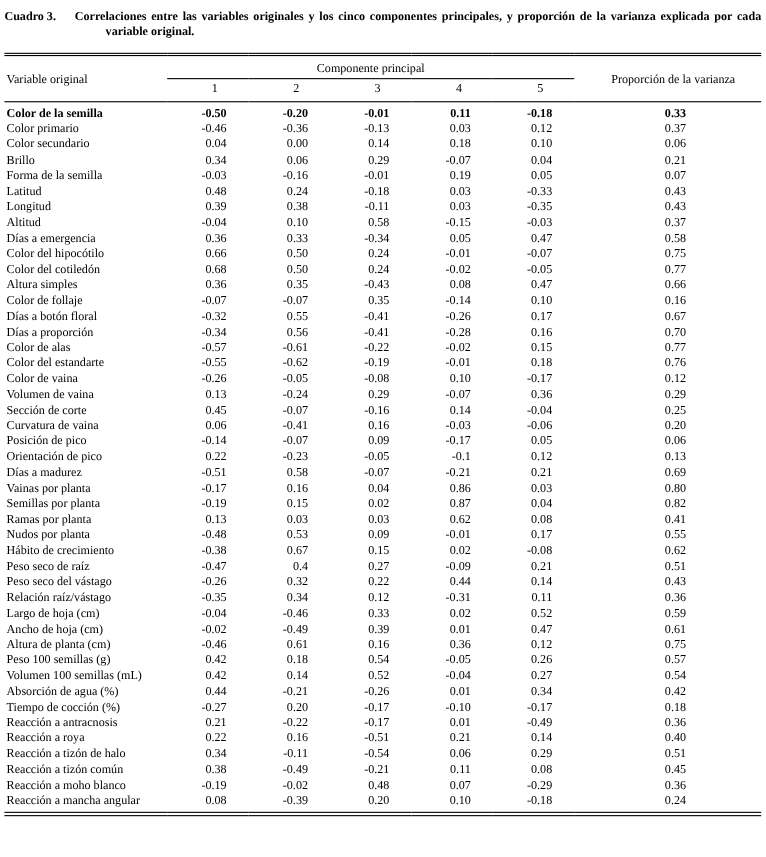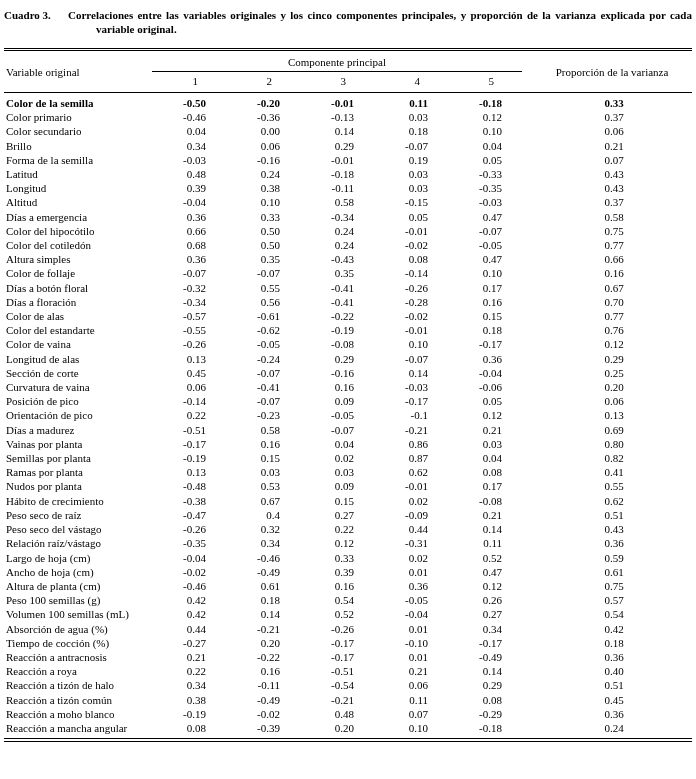--- a/index.html
+++ b/index.html
@@ -224,21 +224,21 @@
         <tr>
           <td class="var">Días a botón floral</td>
           <td class="num">-0.32</td>
           <td class="num">0.55</td>
           <td class="num">-0.41</td>
           <td class="num">-0.26</td>
           <td class="num">0.17</td>
           <td class="prop">0.67</td>
         </tr>
         <tr>
-          <td class="var">Días a floración</td>
+          <td class="var">Días a proporción</td>
           <td class="num">-0.34</td>
           <td class="num">0.56</td>
           <td class="num">-0.41</td>
           <td class="num">-0.28</td>
           <td class="num">0.16</td>
           <td class="prop">0.70</td>
         </tr>
         <tr>
           <td class="var">Color de alas</td>
           <td class="num">-0.57</td>
@@ -260,21 +260,21 @@
         <tr>
           <td class="var">Color de vaina</td>
           <td class="num">-0.26</td>
           <td class="num">-0.05</td>
           <td class="num">-0.08</td>
           <td class="num">0.10</td>
           <td class="num">-0.17</td>
           <td class="prop">0.12</td>
         </tr>
         <tr>
-          <td class="var">Longitud de alas</td>
+          <td class="var">Volumen de vaina</td>
           <td class="num">0.13</td>
           <td class="num">-0.24</td>
           <td class="num">0.29</td>
           <td class="num">-0.07</td>
           <td class="num">0.36</td>
           <td class="prop">0.29</td>
         </tr>
         <tr>
           <td class="var">Sección de corte</td>
           <td class="num">0.45</td>

